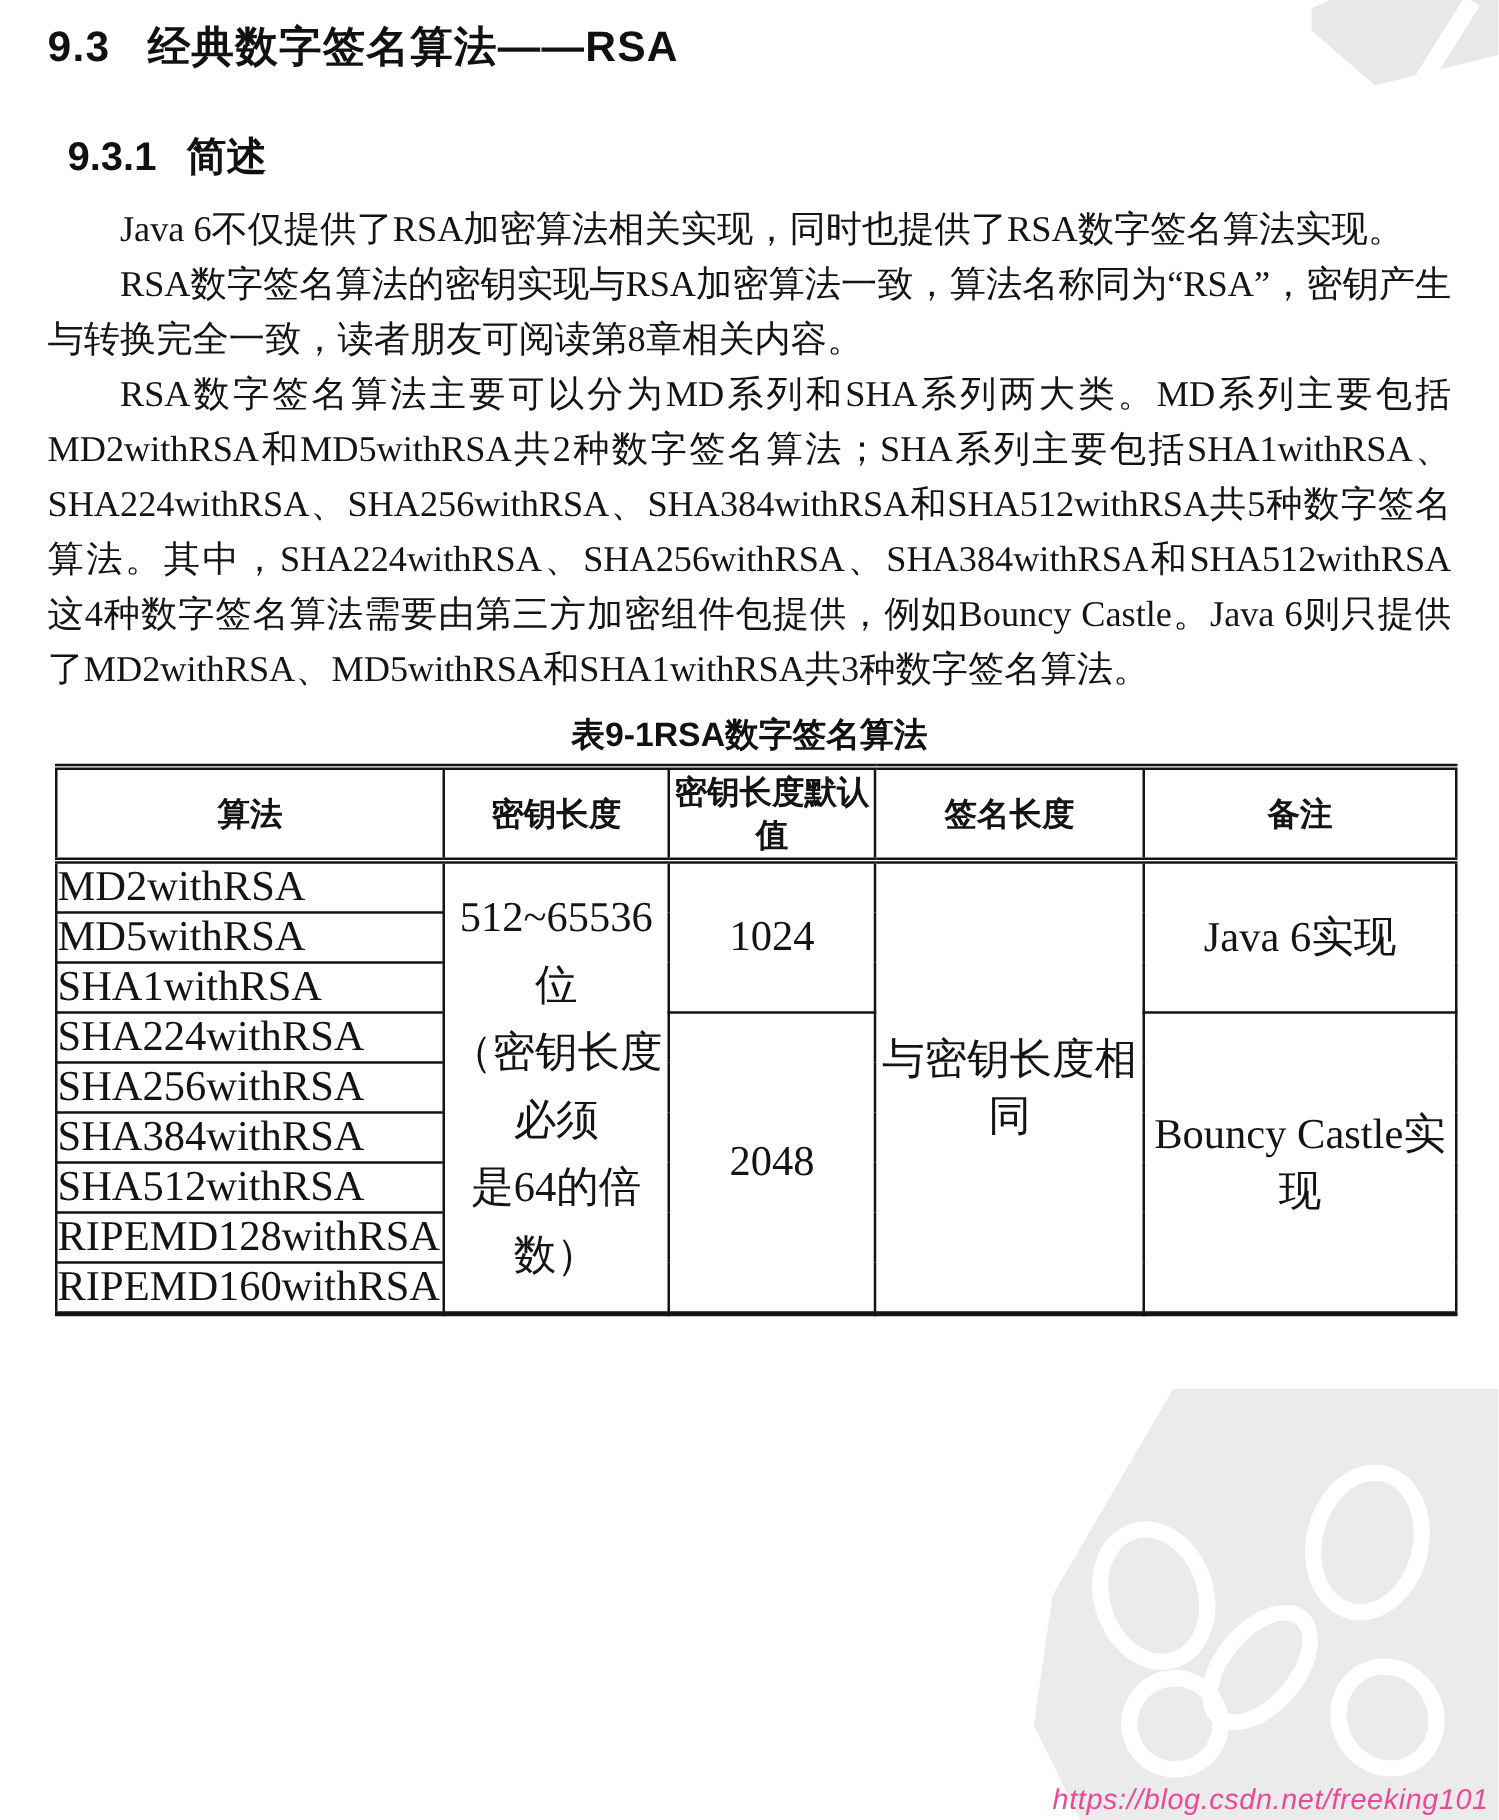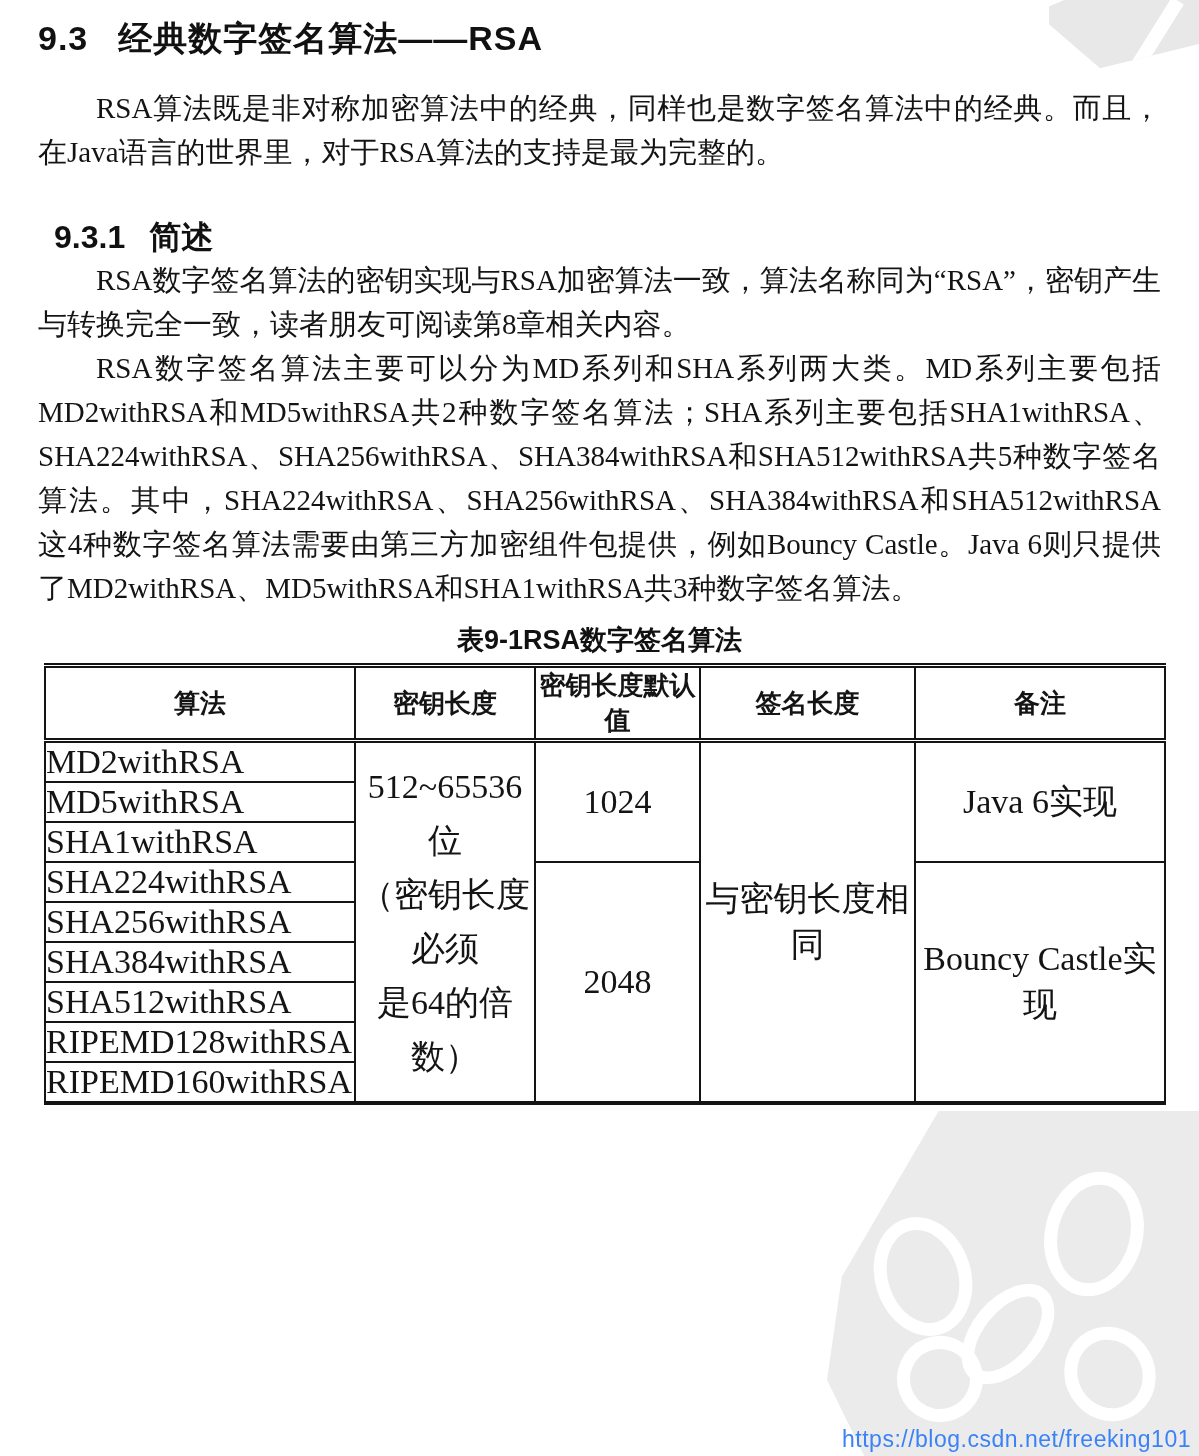--- a/index.html
+++ b/index.html
@@ -44,23 +44,24 @@
   }
   .s1 { width: 70px; height: 95px; left: 48px; top: 105px; transform: rotate(-18deg); border-bottom-color: transparent; }
   .s2 { width: 60px; height: 60px; left: 70px; top: 225px; transform: rotate(24deg); border-left-color: transparent; }
   .s3 { width: 72px; height: 100px; left: 218px; top: 60px; transform: rotate(14deg); border-top-color: transparent; }
   .s4 { width: 64px; height: 70px; left: 238px; top: 215px; transform: rotate(-30deg); border-right-color: transparent; }
   .s5 { width: 46px; height: 90px; left: 145px; top: 165px; transform: rotate(40deg); border-left-color: transparent; border-top-color: transparent; }
   .url-watermark {
     position: absolute; bottom: 3px; right: 8px;
     font-family: "Liberation Sans", sans-serif;
     font-size: 23px;
-    color: #3b82f6;
+    color: #ec4899;
     z-index: 2;
     letter-spacing: 0.5px;
+    font-style: italic;
   }
 
   
   .content { position: relative; z-index: 1; padding: 14px 38px 0 38px; }
 
   h1.sec-title {
     margin: 0;
     font-family: "Liberation Sans", sans-serif;
     font-weight: bold;
     font-size: 34px;
@@ -151,28 +152,28 @@
 </div>
 
 <div class="url-watermark">https://blog.csdn.net/freeking101</div>
 
 <div class="content">
 
   <h1 class="sec-title">
     <span class="num">9.3</span><span>经典数字签名算法——RSA</span>
   </h1>
 
-  <p class="para first-after-title">RSA算法既是非对称加密算法中的经典，同样也是数字签名算法中的经典。而且，在Java语言的世界里，对于RSA算法的支持是最为完整的。</p>
 
   <h2 class="sub-title">
     <span class="num">9.3.1</span><span>简述</span>
   </h2>
 
 
 
+  <p class="para first-after-sub">Java 6不仅提供了RSA加密算法相关实现，同时也提供了RSA数字签名算法实现。</p>
   <p class="para">RSA数字签名算法的密钥实现与RSA加密算法一致，算法名称同为“RSA”，密钥产生与转换完全一致，读者朋友可阅读第8章相关内容。</p>
   <p class="para">RSA数字签名算法主要可以分为MD系列和SHA系列两大类。MD系列主要包括MD2withRSA和MD5withRSA共2种数字签名算法；SHA系列主要包括SHA1withRSA、SHA224withRSA、SHA256withRSA、SHA384withRSA和SHA512withRSA共5种数字签名算法。其中，SHA224withRSA、SHA256withRSA、SHA384withRSA和SHA512withRSA这4种数字签名算法需要由第三方加密组件包提供，例如Bouncy Castle。Java 6则只提供了MD2withRSA、MD5withRSA和SHA1withRSA共3种数字签名算法。</p>
 
   <div class="tbl-caption">
     <span class="cap-label">表9-1</span><span>RSA数字签名算法</span>
   </div>
 
   <table class="rsa-table">
     <colgroup>
       <col style="width:310px">

